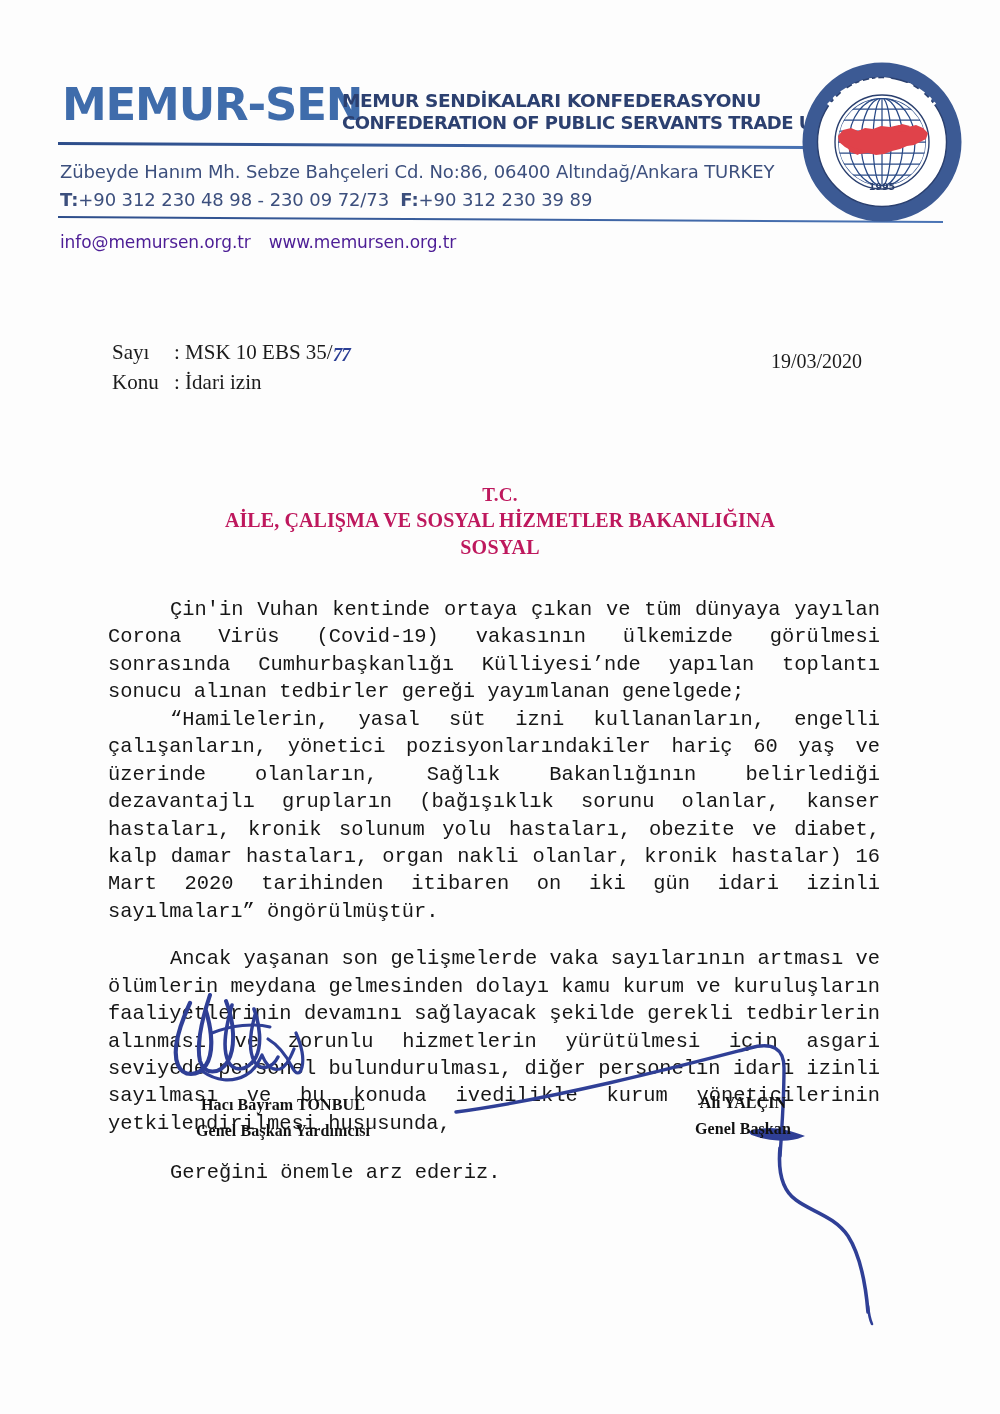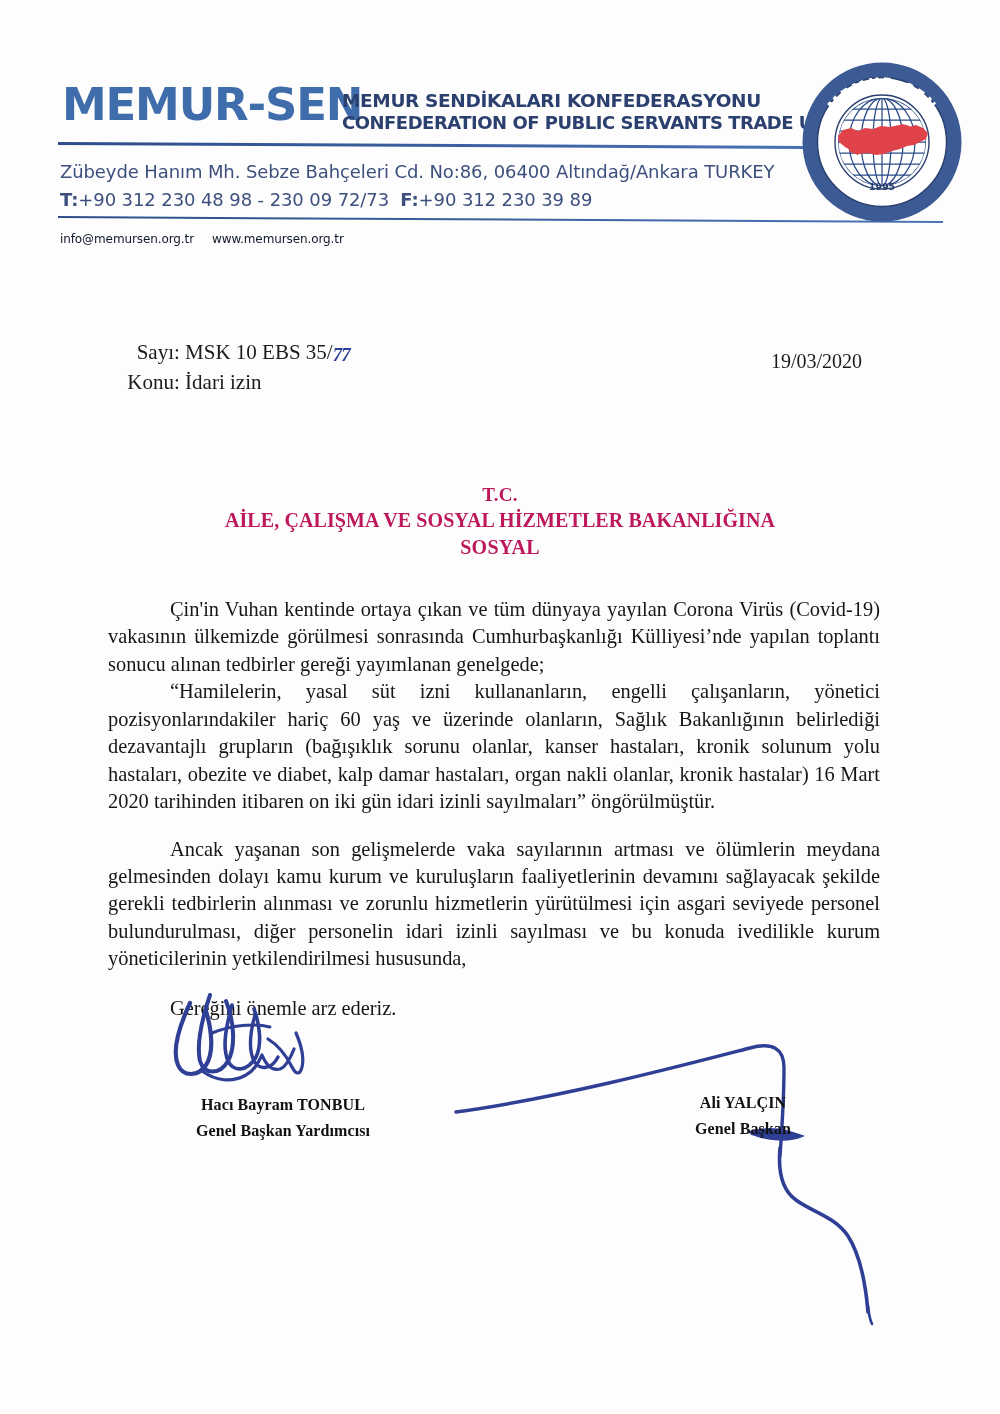--- a/index.html
+++ b/index.html
@@ -83,22 +83,22 @@
     color: #3c4f7d;
     letter-spacing: -0.1px;
     line-height: 1.55;
   }
   .addr .b { font-weight: bold; }
   .web {
     position: absolute;
     left: 60px;
     top: 228px;
     font-family: "DejaVu Sans", sans-serif;
-    font-size: 12px;
-    color: #0f172a;
+    font-size: 17px;
+    color: #4c1d95;
     letter-spacing: -0.1px;
   }
   .web .sp { display: inline-block; width: 18px; }
 
   
   .logo {
     position: absolute;
     left: 802px;
     top: 58px;
     width: 160px;
@@ -109,21 +109,21 @@
   .meta {
     position: absolute;
     left: 112px;
     top: 338px;
     font-family: "Liberation Serif", serif;
     font-size: 21px;
     color: #1b1b1b;
     line-height: 1.42;
   }
   .meta-row { white-space: pre; }
-  .meta-label { display: inline-block; width: 62px; text-align: right; }
+  .meta-label { display: inline-block; width: 62px; }
   .handw {
     font-family: "Liberation Serif", serif;
     color: #2b3f95;
     font-weight: bold;
     font-style: italic;
     font-size: 19px;
     letter-spacing: -1px;
     position: relative;
     top: 2px;
   }
@@ -161,20 +161,21 @@
     font-family: "Liberation Serif", serif;
     font-size: 20.4px;
     line-height: 1.345;
     color: #161616;
     text-align: justify;
     text-justify: inter-word;
   }
   .body-copy p {
     margin: 0;
     text-indent: 62px;
+    font-family: Liberation Mono, monospace;
   }
   .body-copy p.gap { margin-top: 20px; }
   .body-copy p.gap2 { margin-top: 22px; }
 
   
   .sig-block {
     position: absolute;
     font-family: "Liberation Serif", serif;
     font-weight: bold;
     text-align: center;

